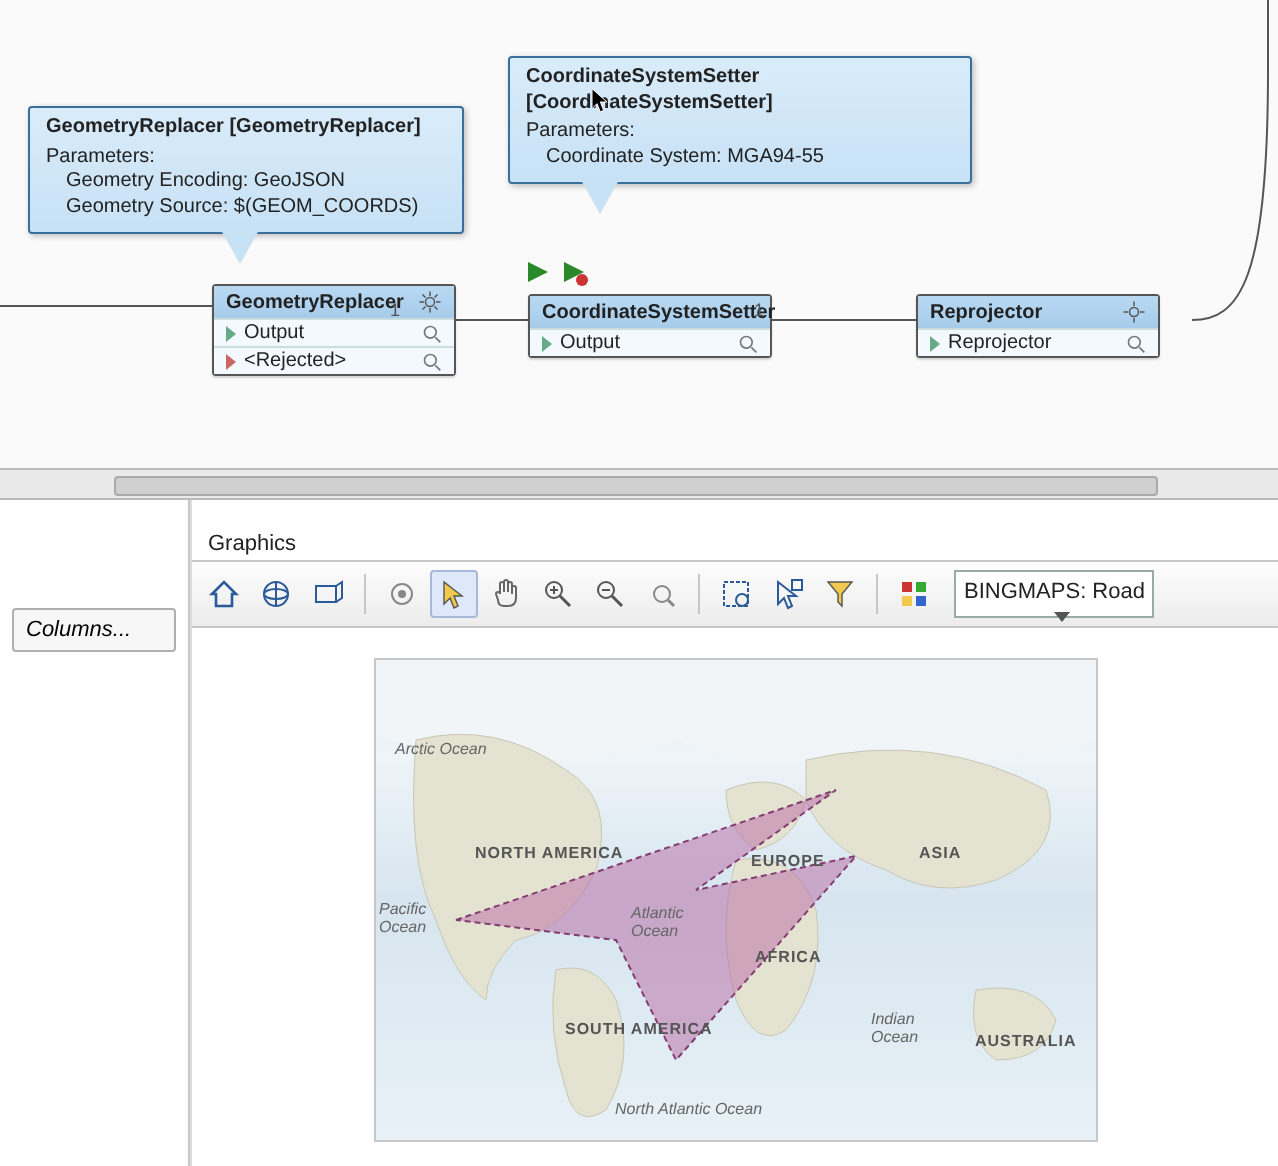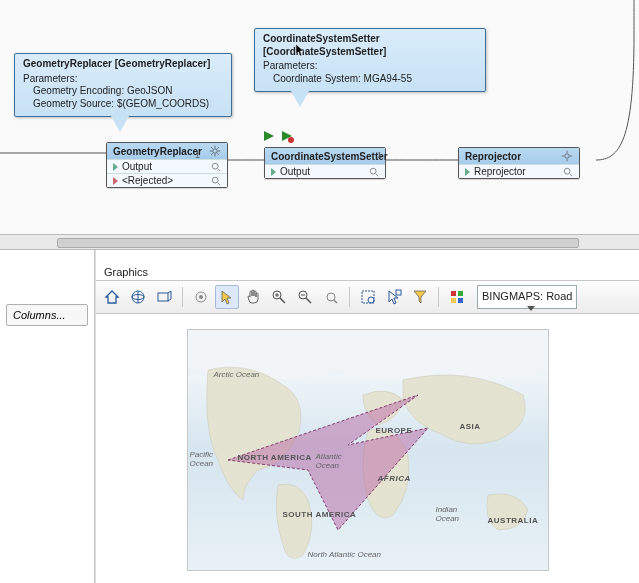--- a/index.html
+++ b/index.html
@@ -501,25 +501,25 @@
 
           <path d="M180 100 Q210 95 220 125 Q225 160 205 185 Q190 195 180 170 Q170 135 180 100 Z" fill="#e4e3d2" stroke="#c8c7b4" stroke-width="0.5"></path>
 
           <path d="M215 50 Q280 35 335 65 Q345 95 310 110 Q280 120 255 105 Q225 95 215 70 Z" fill="#e4e3d2" stroke="#c8c7b4" stroke-width="0.5"></path>
 
           <path d="M300 165 Q330 160 340 180 Q335 200 310 200 Q295 190 300 165 Z" fill="#e4e3d2" stroke="#c8c7b4" stroke-width="0.5"></path>
 
           <path d="M40 130 L230 65 L160 115 L240 98 L150 200 L120 140 Z" fill="#b768a3" fill-opacity="0.5" stroke="#843d72" stroke-dasharray="3 2" stroke-width="1"></path>
         </svg>
 
-        <span class="map-label" style="left:26px; top:40px;">Arctic Ocean</span>
-        <span class="map-label cont" style="left:50px; top:92px;margin-top:31px;">NORTH AMERICA</span>
+        <span class="map-label" style="left:10px; top:40px;">Arctic Ocean</span>
+        <span class="map-label cont" style="left:50px; top:92px;">NORTH AMERICA</span>
         <span class="map-label cont" style="left:95px; top:180px;">SOUTH AMERICA</span>
         <span class="map-label cont" style="left:188px; top:96px;">EUROPE</span>
-        <span class="map-label cont" style="left:190px; top:144px;font-style:italic;">AFRICA</span>
+        <span class="map-label cont" style="left:190px; top:144px;">AFRICA</span>
         <span class="map-label cont" style="left:272px; top:92px;">ASIA</span>
         <span class="map-label cont" style="left:300px; top:186px;">AUSTRALIA</span>
         <span class="map-label" style="left:2px; top:120px; width:30px;">Pacific Ocean</span>
         <span class="map-label" style="left:128px; top:122px; width:40px;">Atlantic Ocean</span>
         <span class="map-label" style="left:248px; top:175px; width:40px;">Indian Ocean</span>
         <span class="map-label" style="left:120px; top:220px;">North Atlantic Ocean</span>
       </div>
     </div>
   </div>
 </div>

